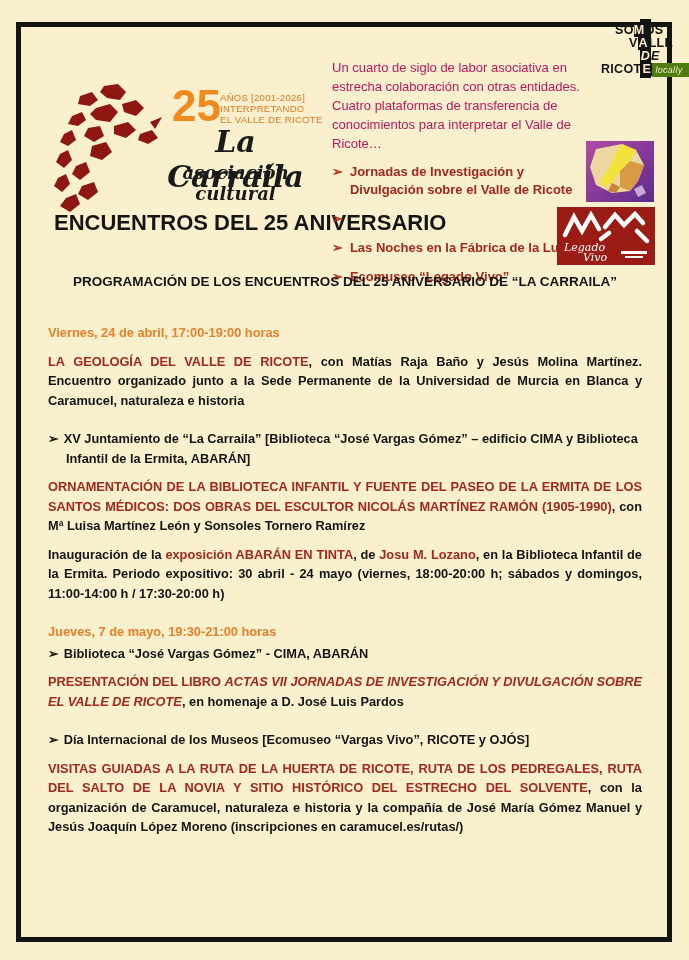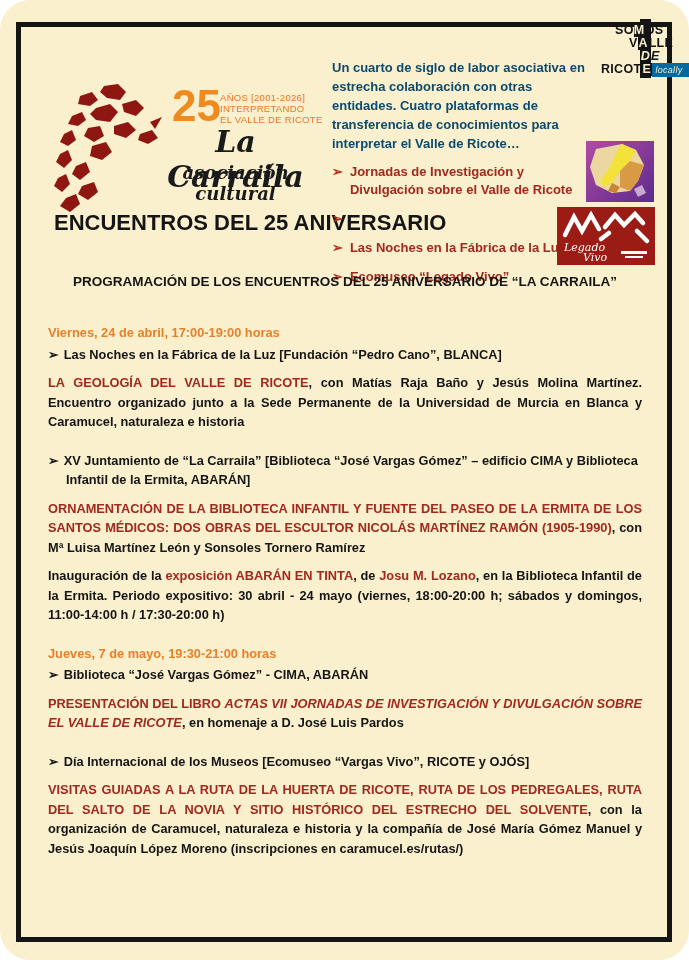--- a/index.html
+++ b/index.html
@@ -1,35 +1,35 @@
 <!DOCTYPE html>
 <html><head>
 <meta charset="utf-8">
 <style>
   html,body{margin:0;padding:0;}
-  .page{position:relative;width:689px;height:960px;background:#FAF0CE;font-family:"Liberation Sans",sans-serif;overflow:hidden;border-radius:30px;}
+  .page{position:relative;width:689px;height:960px;background:#FAF0CE;font-family:"Liberation Sans",sans-serif;overflow:hidden;}
   .frame{position:absolute;left:16px;top:22px;width:646px;height:910px;border:5px solid #141414;}
 
   
   .badge-bar{position:absolute;left:640px;top:19px;width:11px;height:59px;background:#141414;z-index:6;}
   .badge-row{position:absolute;height:13px;line-height:13px;font-size:12.5px;font-weight:bold;color:#141414;letter-spacing:.3px;z-index:7;white-space:nowrap;}
   .badge-row .ko{display:inline-block;width:11px;text-align:center;background:#141414;color:#F8EDCB;}
-  .badge-row .locally{background:#0369a1;color:#F8EDCB;font-style:italic;font-weight:normal;font-size:9px;padding:2px 6px 2px 3px;}
+  .badge-row .locally{background:#4d7c0f;color:#F8EDCB;font-style:italic;font-weight:normal;font-size:9px;padding:2px 6px 2px 3px;}
 
   
   .splash{position:absolute;left:52px;top:82px;width:115px;height:135px;}
   .years-num{position:absolute;left:172px;top:84px;font-size:44px;line-height:44px;font-weight:bold;color:#EF8A1E;}
   .years-lines{position:absolute;left:220px;top:92px;font-size:9.5px;line-height:11px;font-weight:normal;color:#E8781E;letter-spacing:.3px;}
   .logo-name{position:absolute;left:158px;top:124px;width:155px;text-align:center;font-family:"DejaVu Serif",serif;font-style:italic;font-weight:600;font-size:30px;color:#1A1A1A;}
   .logo-sub{position:absolute;left:158px;top:162px;width:155px;text-align:center;font-family:"DejaVu Serif",serif;font-style:italic;font-weight:600;font-size:18px;color:#1A1A1A;}
   .heading{position:absolute;left:54px;top:210px;font-size:22px;font-weight:bold;color:#151515;}
 
   
   .right-col{position:absolute;left:332px;top:58px;width:258px;}
-  .intro{font-size:13px;line-height:19px;font-weight:bold;color:#0c4a6e;margin:0 0 10px 0;}
+  .intro{font-size:13px;line-height:19px;font-weight:normal;color:#be185d;margin:0 0 10px 0;}
   .platforms{list-style:none;margin:0;padding:0;}
   .platforms li{display:flex;gap:7px;font-size:13px;line-height:18px;font-weight:bold;color:#A1291D;margin-bottom:11px;}
   .platforms .arr{color:#B5321F;flex:0 0 auto;}
   .img-map{position:absolute;left:586px;top:141px;width:68px;height:61px;}
   .img-legado{position:absolute;left:557px;top:207px;width:98px;height:58px;}
 
   
   .program{position:absolute;left:48px;top:274px;width:594px;color:#151515;}
   .program-title{text-align:center;font-size:13.5px;font-weight:bold;margin:0 0 14px 0;}
   .section{margin-top:19px;}
@@ -138,21 +138,20 @@
       <rect x="64" y="44" width="26" height="3"></rect>
       <rect x="68" y="49" width="18" height="2"></rect>
     </g>
   </svg>
 
   <div class="program">
     <div class="program-title">PROGRAMACIÓN DE LOS ENCUENTROS DEL 25 ANIVERSARIO DE “LA CARRAILA”</div>
 
     <div class="section first">
       <div class="date">Viernes, 24 de abril, 17:00-19:00 horas</div>
-      <p class="item"><span class="arr">➢</span><span>Las Noches en la Fábrica de la Luz [Fundación “Pedro Cano”, BLANCA]</span></p>
       <p class="para"><span class="seg-red">LA GEOLOGÍA DEL VALLE DE RICOTE</span><span>, con Matías Raja Baño y Jesús Molina Martínez. Encuentro organizado junto a la Sede Permanente de la Universidad de Murcia en Blanca y Caramucel, naturaleza e historia</span></p>
     </div>
 
     <div class="section">
       <p class="item"><span class="arr">➢</span><span>XV Juntamiento de “La Carraila” [Biblioteca “José Vargas Gómez” – edificio CIMA y Biblioteca Infantil de la Ermita, ABARÁN]</span></p>
       <p class="para"><span class="seg-red">ORNAMENTACIÓN DE LA BIBLIOTECA INFANTIL Y FUENTE DEL PASEO DE LA ERMITA DE LOS SANTOS MÉDICOS: DOS OBRAS DEL ESCULTOR NICOLÁS MARTÍNEZ RAMÓN (1905-1990)</span><span>, con Mª Luisa Martínez León y Sonsoles Tornero Ramírez</span></p>
       <p class="para"><span>Inauguración de la </span><span class="seg-red">exposición ABARÁN EN TINTA</span><span>, de </span><span class="seg-red">Josu M. Lozano</span><span>, en la Biblioteca Infantil de la Ermita. Periodo expositivo: 30 abril - 24 mayo (viernes, 18:00-20:00 h; sábados y domingos, 11:00-14:00 h / 17:30-20:00 h)</span></p>
     </div>
 
     <div class="section">

